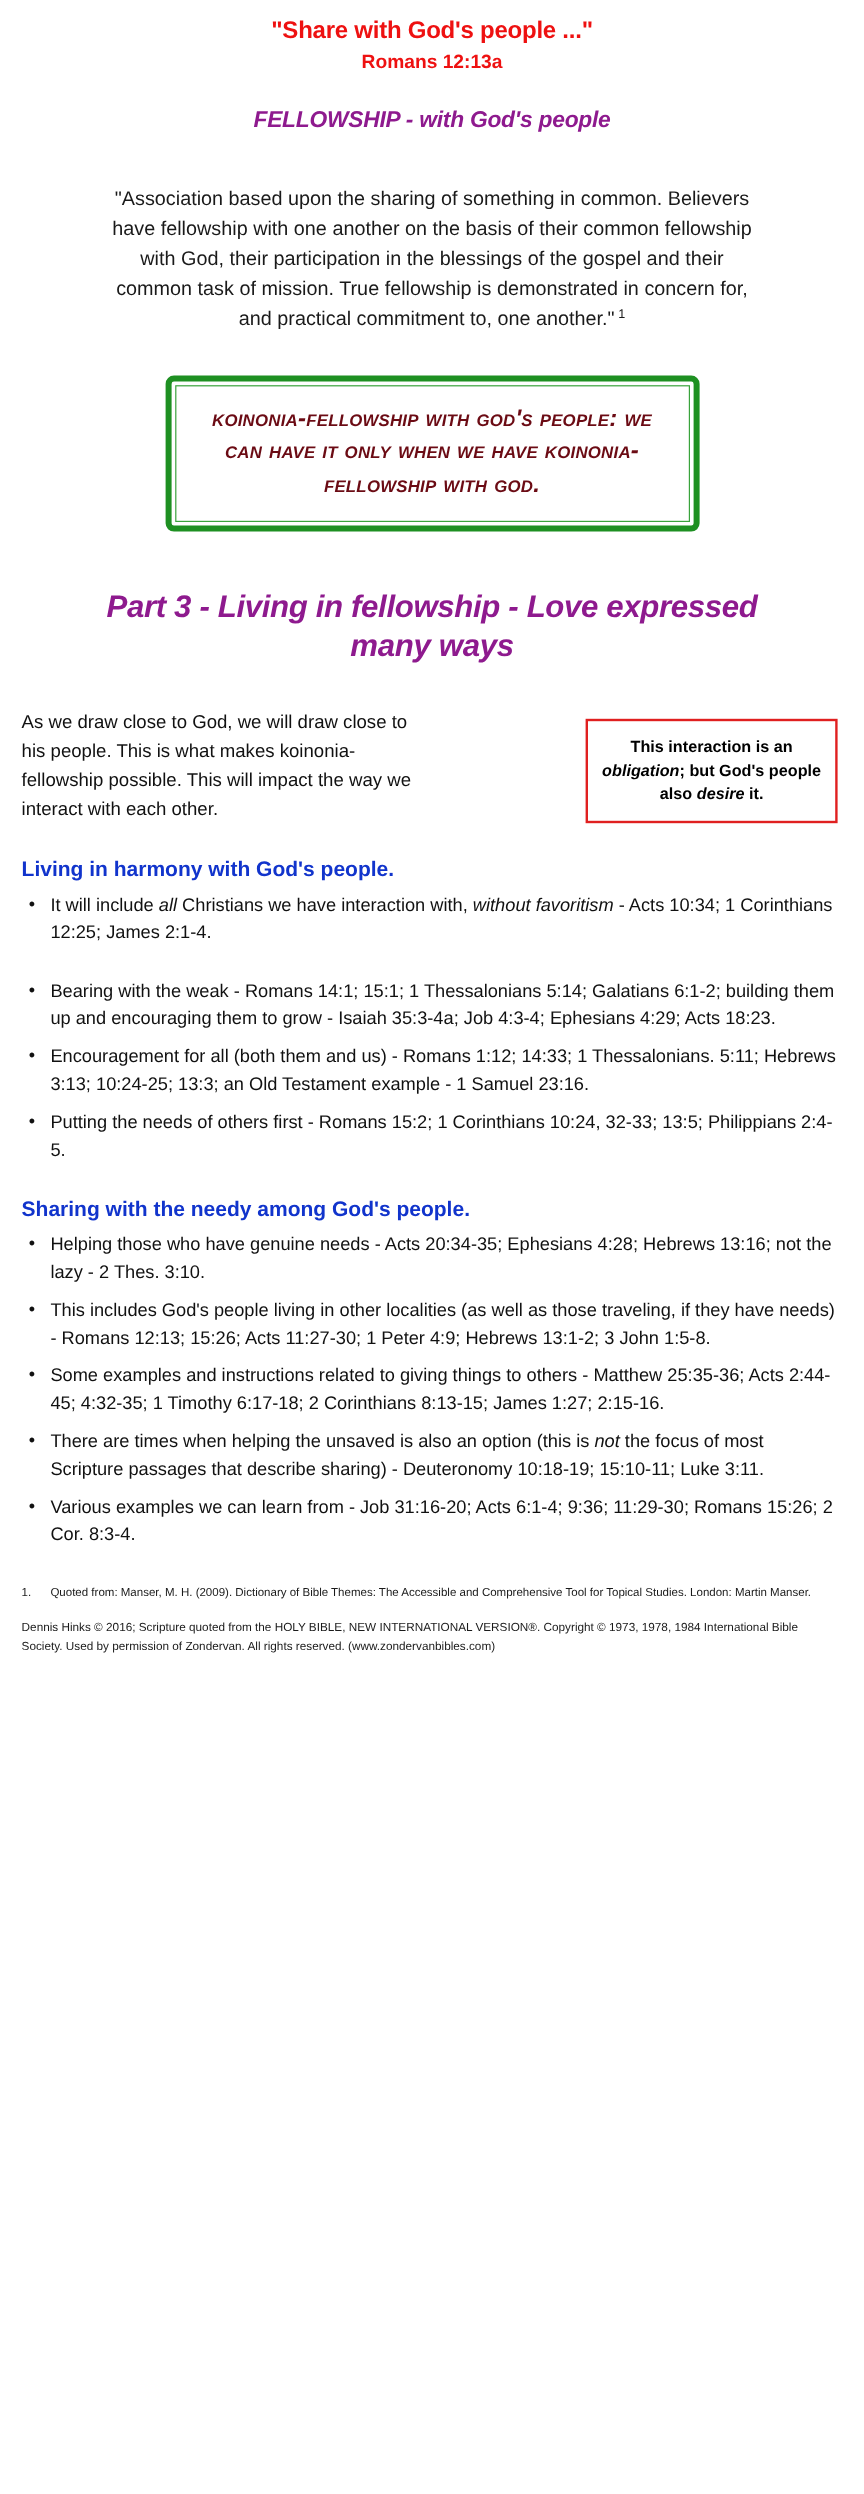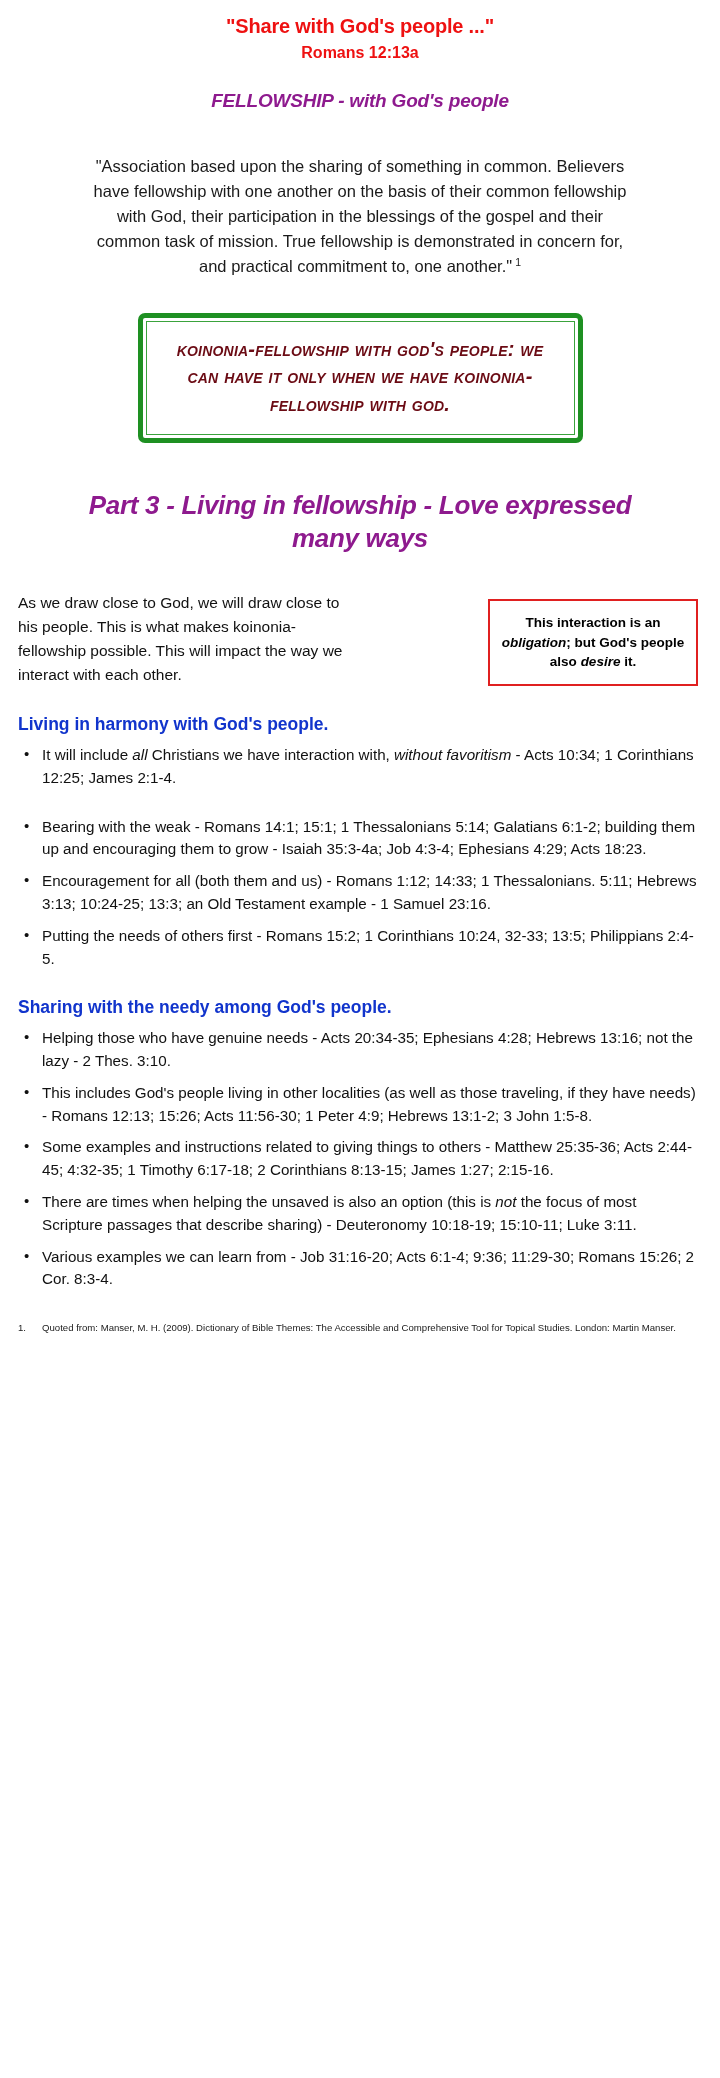--- a/index.html
+++ b/index.html
@@ -235,30 +235,31 @@
         <ul class="bullets">
           <li><span>Bearing with the weak - Romans 14:1; 15:1; 1 Thessalonians 5:14; Galatians 6:1-2; building them up and encouraging them to grow - Isaiah 35:3-4a; Job 4:3-4; Ephesians 4:29; Acts 18:23.</span></li>
           <li><span>Encouragement for all (both them and us) - Romans 1:12; 14:33; 1 Thessalonians. 5:11; Hebrews 3:13; 10:24-25; 13:3; an Old Testament example - 1 Samuel 23:16.</span></li>
           <li><span>Putting the needs of others first - Romans 15:2; 1 Corinthians 10:24, 32-33; 13:5; Philippians 2:4-5.</span></li>
         </ul>
       </div>
       <div class="section">
         <div class="section-heading">Sharing with the needy among God's people.</div>
         <ul class="bullets">
           <li><span>Helping those who have genuine needs - Acts 20:34-35; Ephesians 4:28; Hebrews 13:16; not the lazy - 2 Thes. 3:10.</span></li>
-          <li><span>This includes God's people living in other localities (as well as those traveling, if they have needs) - Romans 12:13; 15:26; Acts 11:56-30; 1 Peter 4:9; Hebrews 13:1-2; 3 John 1:5-8.</span></li>
+          <li><span>This includes God's people living in other localities (as well as those traveling, if they have needs) - Romans 12:13; 15:26; Acts 11:27-30; 1 Peter 4:9; Hebrews 13:1-2; 3 John 1:5-8.</span></li>
           <li><span>Some examples and instructions related to giving things to others - Matthew 25:35-36; Acts 2:44-45; 4:32-35; 1 Timothy 6:17-18; 2 Corinthians 8:13-15; James 1:27; 2:15-16.</span></li>
           <li><span>There are times when helping the unsaved is also an option (this is </span><em>not</em><span> the focus of most Scripture passages that describe sharing) - Deuteronomy 10:18-19; 15:10-11; Luke 3:11.</span></li>
           <li><span>Various examples we can learn from - Job 31:16-20; Acts 6:1-4; 9:36; 11:29-30; Romans 15:26; 2 Cor. 8:3-4.</span></li>
         </ul>
       </div>
     </div>
 
   <div class="footnotes">
     <div id="footnotes-root">
         <div class="footnote-item">
           <div class="footnote-num">1.</div>
           <div class="footnote-text">Quoted from: Manser, M. H. (2009). Dictionary of Bible Themes: The Accessible and Comprehensive Tool for Topical Studies. London: Martin Manser.</div>
         </div>
       </div>
+    <div class="copyright">Dennis Hinks © 2016; Scripture quoted from the HOLY BIBLE, NEW INTERNATIONAL VERSION®. Copyright © 1973, 1978, 1984 International Bible Society. Used by permission of Zondervan. All rights reserved. (www.zondervanbibles.com)</div>
   </div>
 
 </div>
 
 </body></html>

